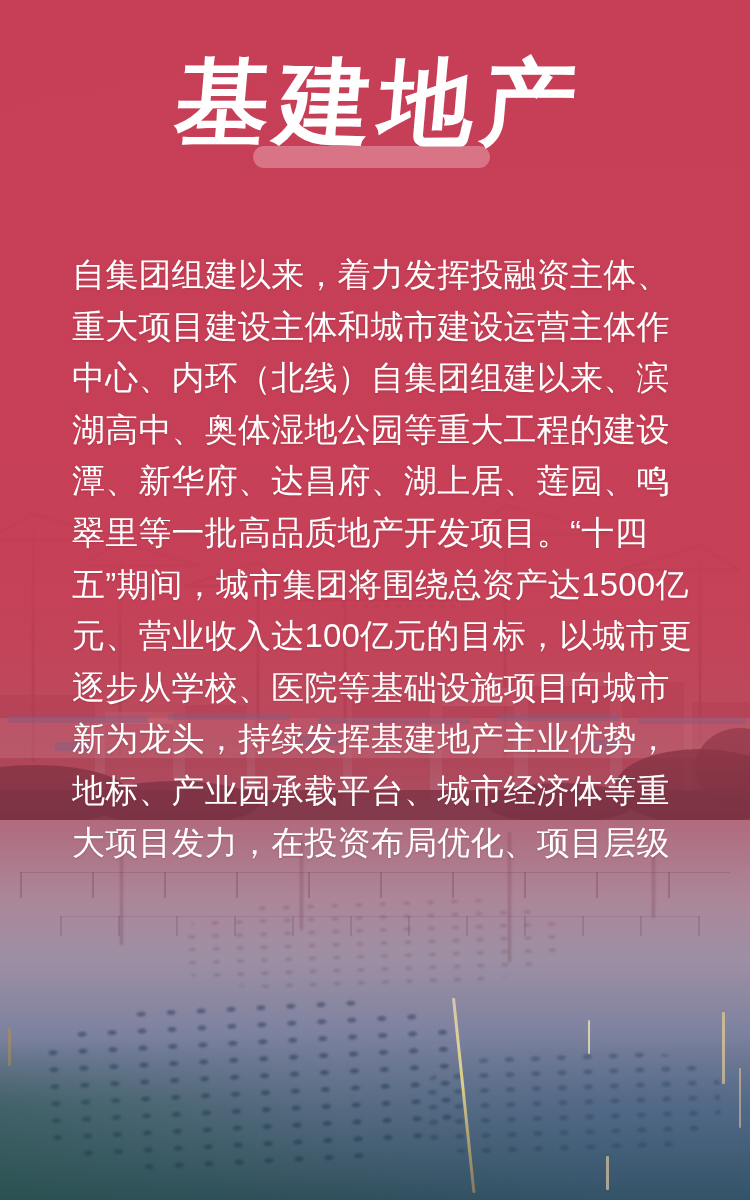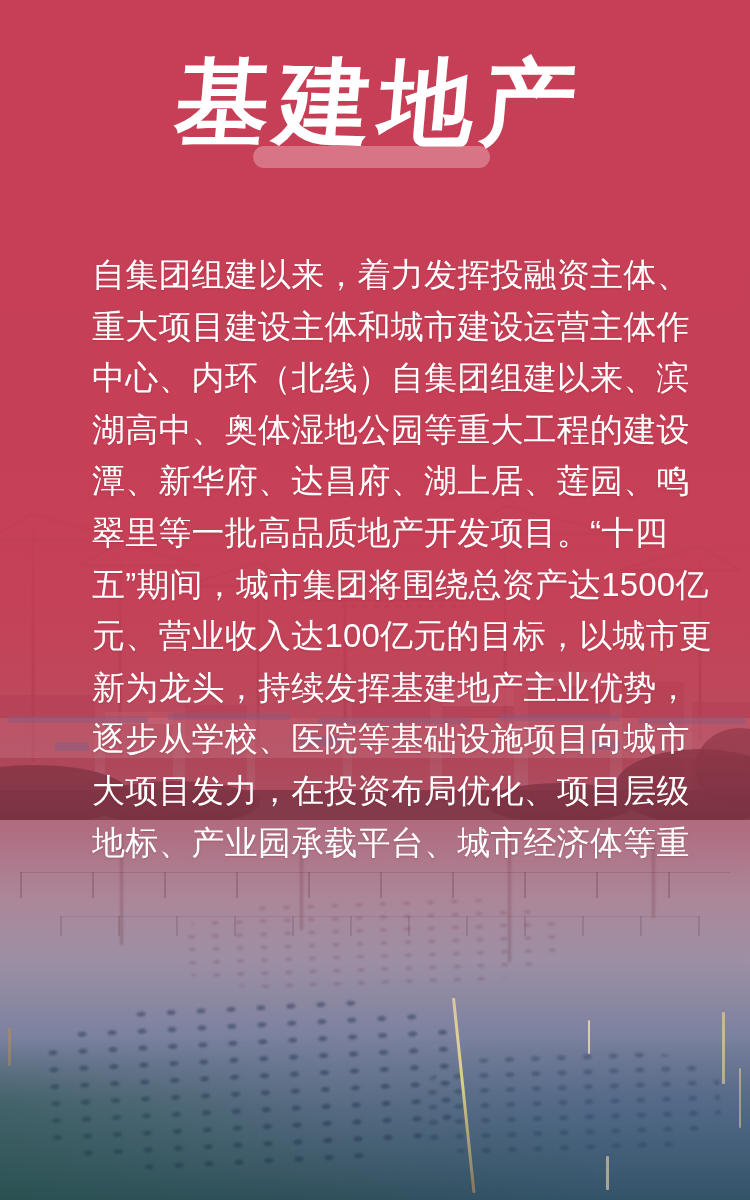--- a/index.html
+++ b/index.html
@@ -67,21 +67,21 @@
     position:absolute;left:253px;top:146px;width:237px;height:22px;border-radius:11px;
     background:var(--title_highlight,#ffe6eb);opacity:.32;
   }
   .title{
     position:absolute;left:0;right:0;top:48px;margin:0;padding-left:10px;
     text-align:center;color:var(--text_white,#fff);
     font-family:"DejaVu Serif",serif;font-weight:700;font-size:94px;line-height:1.15;
     letter-spacing:8px;transform:skewX(-5deg);
   }
   .body-text{
-    position:absolute;left:92px;top:249px;width:610px;color:var(--text_white,#fff);
+    position:absolute;left:72px;top:249px;width:610px;color:var(--text_white,#fff);
   }
   .line{
     white-space:nowrap;font-size:33px;line-height:51.6px;letter-spacing:.2px;
     text-shadow:0 1px 2px rgba(120,30,45,.25);
   }
 </style>
 </head>
 <body>
 
 <div class="frame">
@@ -171,20 +171,20 @@
 
     <div class="body-text">
       <div class="line">自集团组建以来，着力发挥投融资主体、</div>
       <div class="line">重大项目建设主体和城市建设运营主体作</div>
       <div class="line">中心、内环（北线）自集团组建以来、滨</div>
       <div class="line">湖高中、奥体湿地公园等重大工程的建设</div>
       <div class="line">潭、新华府、达昌府、湖上居、莲园、鸣</div>
       <div class="line">翠里等一批高品质地产开发项目。“十四</div>
       <div class="line">五”期间，城市集团将围绕总资产达1500亿</div>
       <div class="line">元、营业收入达100亿元的目标，以城市更</div>
+      <div class="line">逐步从学校、医院等基础设施项目向城市</div>
       <div class="line">新为龙头，持续发挥基建地产主业优势，</div>
-      <div class="line">逐步从学校、医院等基础设施项目向城市</div>
+      <div class="line">地标、产业园承载平台、城市经济体等重</div>
       <div class="line">大项目发力，在投资布局优化、项目层级</div>
-      <div class="line">地标、产业园承载平台、城市经济体等重</div>
     </div>
   </div>
 
 </div>
 
 </body></html>

